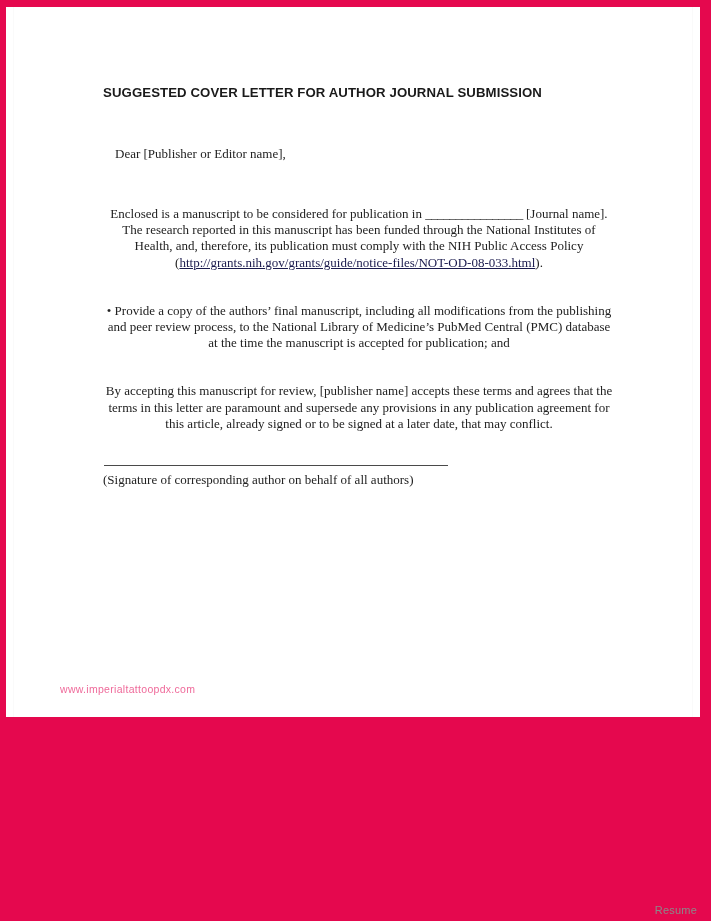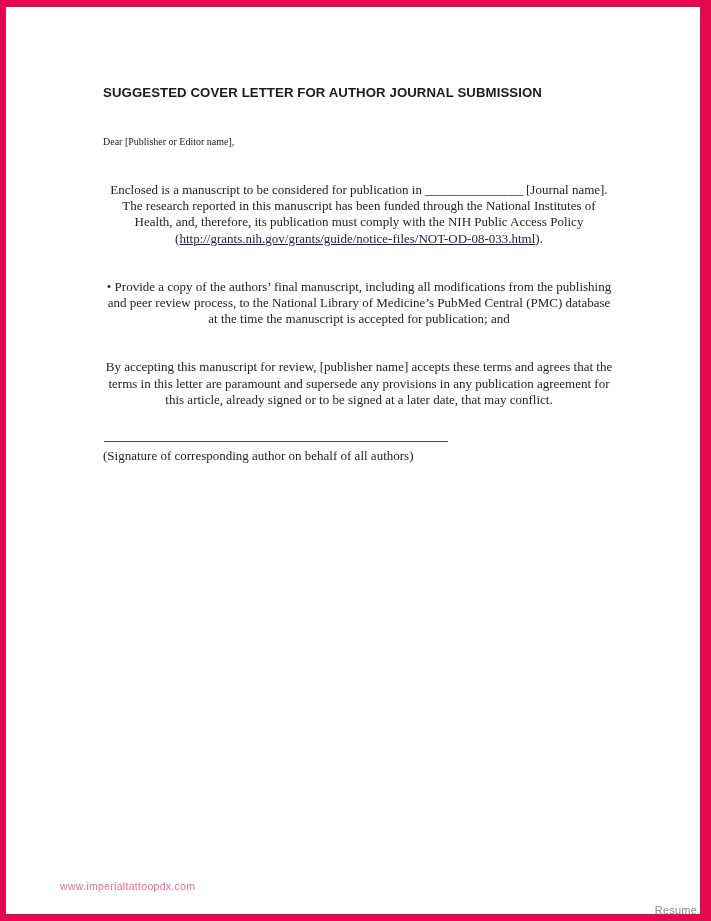--- a/index.html
+++ b/index.html
@@ -24,21 +24,21 @@
     background: #e5084e;
     overflow: hidden;
   }
 
   
   #paper {
     position: absolute;
     left: 6px;
     top: 7px;
     width: 694px;
-    height: 907px;
+    height: 710px;
     background: #ffffff;
     box-sizing: border-box;
     overflow: hidden;
   }
 
   
   #paper-edge-left {
     position: absolute;
     left: 7px;
     top: 0;
@@ -67,24 +67,24 @@
     font-family: "Liberation Sans", sans-serif;
     font-size: 13.2px;
     letter-spacing: 0.1px;
     color: #1a1a1a;
     white-space: nowrap;
     margin: 0 0 0 0;
     line-height: 16px;
   }
 
   .salutation {
-    font-size: 10px;
+    font-size: 13px;
     color: #222222;
     line-height: 16px;
-    margin: 0;
+    margin: 12px;
   }
 
   .para {
     font-size: 13px;
     color: #222222;
     line-height: 16.2px;
     margin: 0;
     text-align: center;
   }
 

